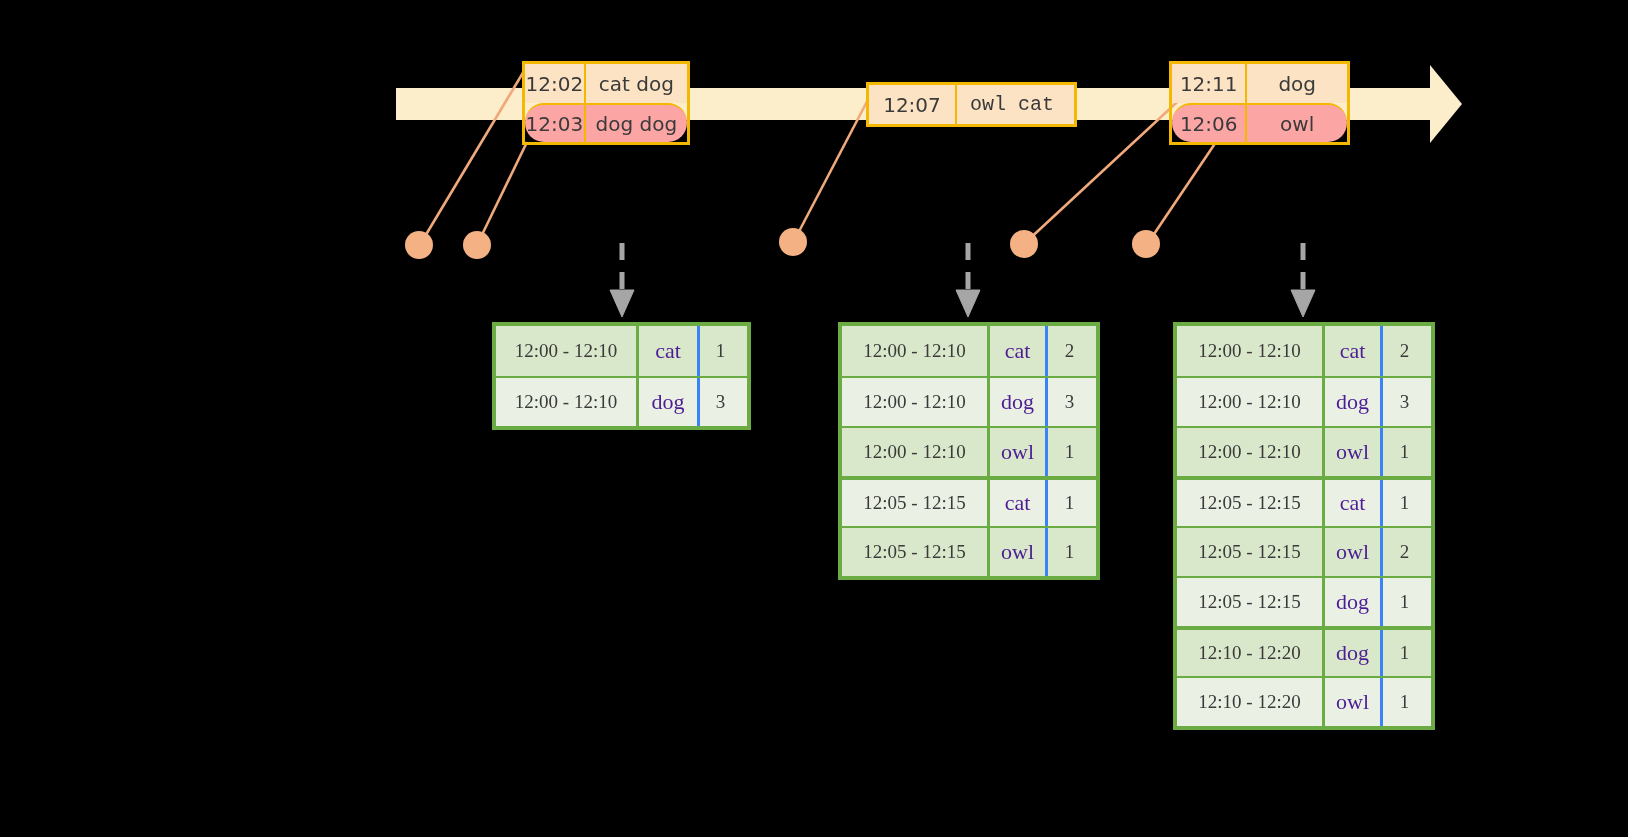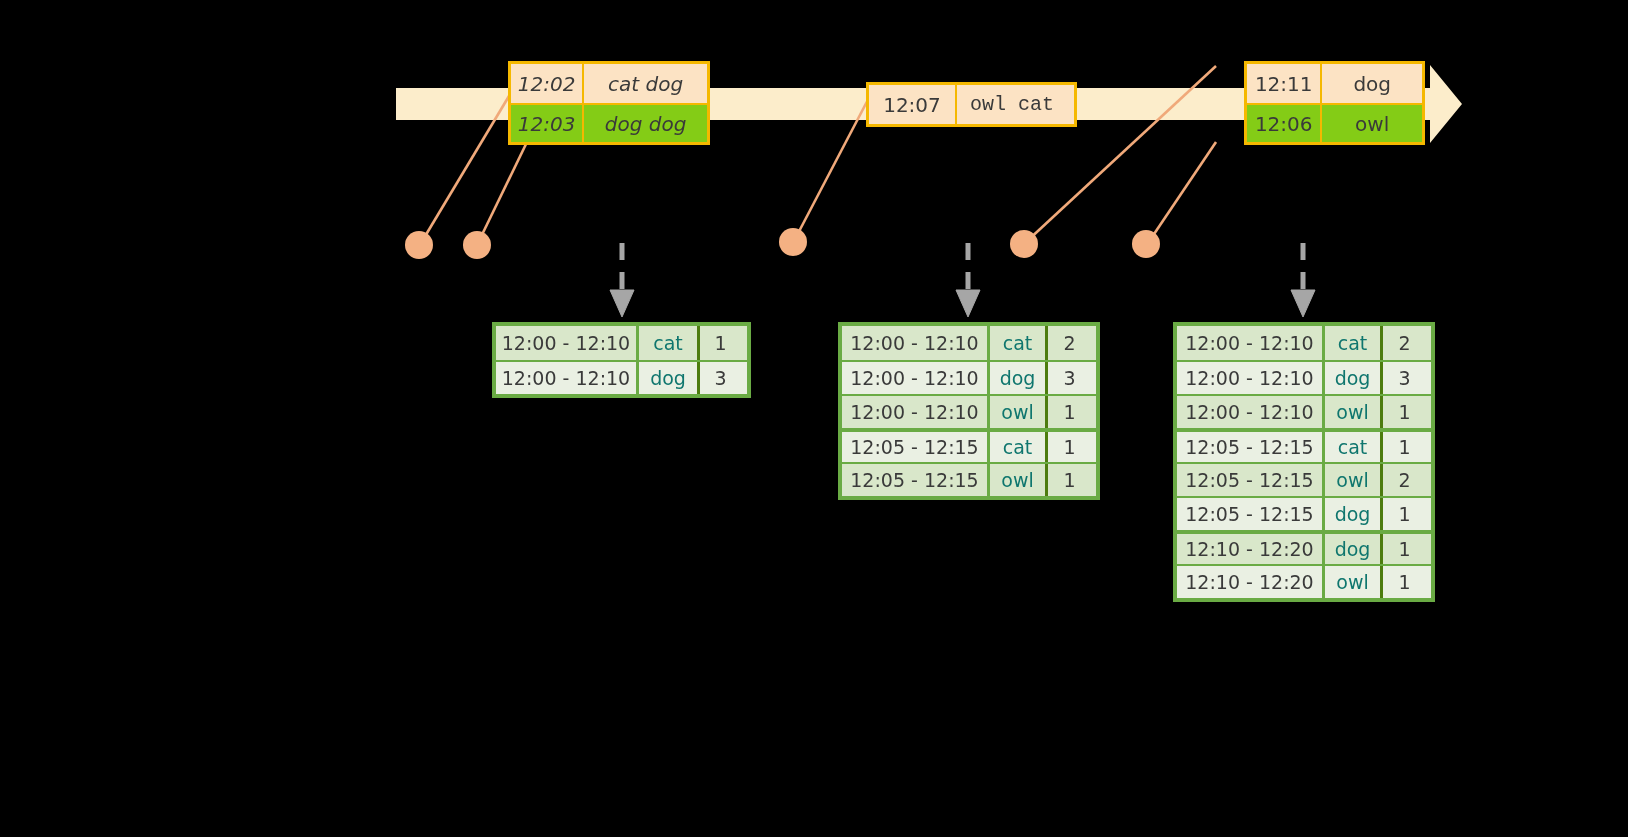--- a/index.html
+++ b/index.html
@@ -38,21 +38,21 @@
   }
   .event-row {
     display: flex;
     height: 39px;
     box-sizing: border-box;
   }
   .event-row + .event-row {
     border-top: 2px solid #f5b800;
   }
   .event-row.shade-a { background: #fce3c4; }
-  .event-row.shade-b { background: #84cc16; }
+  .event-row.shade-b { background: #fca5a5; border-radius: 19px; }
   .ev-time {
     width: 86px;
     display: flex;
     align-items: center;
     justify-content: center;
     font-size: 20px;
     color: #3a3a3a;
     border-right: 2px solid #f5b800;
     box-sizing: border-box;
   }
@@ -71,43 +71,44 @@
 
   
   .result-table {
     position: absolute;
     border: 4px solid #6aab44;
     box-sizing: border-box;
     z-index: 3;
   }
   .res-row {
     display: flex;
-    height: 34px;
-    box-sizing: border-box;
+    height: 50px;
+    box-sizing: border-box;
+    font-family: Liberation Serif, serif;
   }
   .res-row.shade-a { background: #d9e7ca; }
   .res-row.shade-b { background: #eaf0e3; }
   .res-row + .res-row { border-top: 2px solid #6aab44; }
   .res-row.group-start { border-top: 4px solid #6aab44; }
   .r-window {
     display: flex;
     align-items: center;
     justify-content: center;
     font-size: 19px;
     color: #3a3a3a;
     border-right: 3px solid #6aab44;
     box-sizing: border-box;
   }
   .r-key {
     display: flex;
     align-items: center;
     justify-content: center;
-    font-size: 19px;
-    color: #0f766e;
-    border-right: 3px solid #4d7c0f;
+    font-size: 22px;
+    color: #4c1d95;
+    border-right: 3px solid #3b82f6;
     box-sizing: border-box;
   }
   .r-count {
     display: flex;
     align-items: center;
     justify-content: center;
     font-size: 19px;
     color: #3a3a3a;
     box-sizing: border-box;
   }
@@ -151,39 +152,39 @@
         <line x1="968" y1="243" x2="968" y2="292" stroke-width="5" stroke-dasharray="17 12"></line>
         <path d="M 956 290 L 980 290 L 968 317 Z"></path>
       </g>
       <g>
         <line x1="1303" y1="243" x2="1303" y2="292" stroke-width="5" stroke-dasharray="17 12"></line>
         <path d="M 1291 290 L 1315 290 L 1303 317 Z"></path>
       </g>
     </g>
   </svg>
 
-  <div class="event-group g-wide" style="left:508px; top:61px; width:202px;font-style:italic;">
+  <div class="event-group g-wide" style="left:522px; top:61px; width:168px;">
     <div class="event-row shade-a">
       <span class="ev-time">12:02</span>
       <span class="ev-payload">cat dog</span>
     </div>
     <div class="event-row shade-b">
       <span class="ev-time">12:03</span>
       <span class="ev-payload">dog dog</span>
     </div>
   </div>
 
   <div class="event-group g-mid" style="left:866px; top:82px; width:211px;">
     <div class="event-row shade-a">
       <span class="ev-time">12:07</span>
       <span class="ev-payload">owl cat</span>
     </div>
   </div>
 
-  <div class="event-group" style="left:1244px; top:61px; width:181px;">
+  <div class="event-group" style="left:1169px; top:61px; width:181px;">
     <div class="event-row shade-a">
       <span class="ev-time">12:11</span>
       <span class="ev-payload">dog</span>
     </div>
     <div class="event-row shade-b">
       <span class="ev-time">12:06</span>
       <span class="ev-payload">owl</span>
     </div>
   </div>
 

